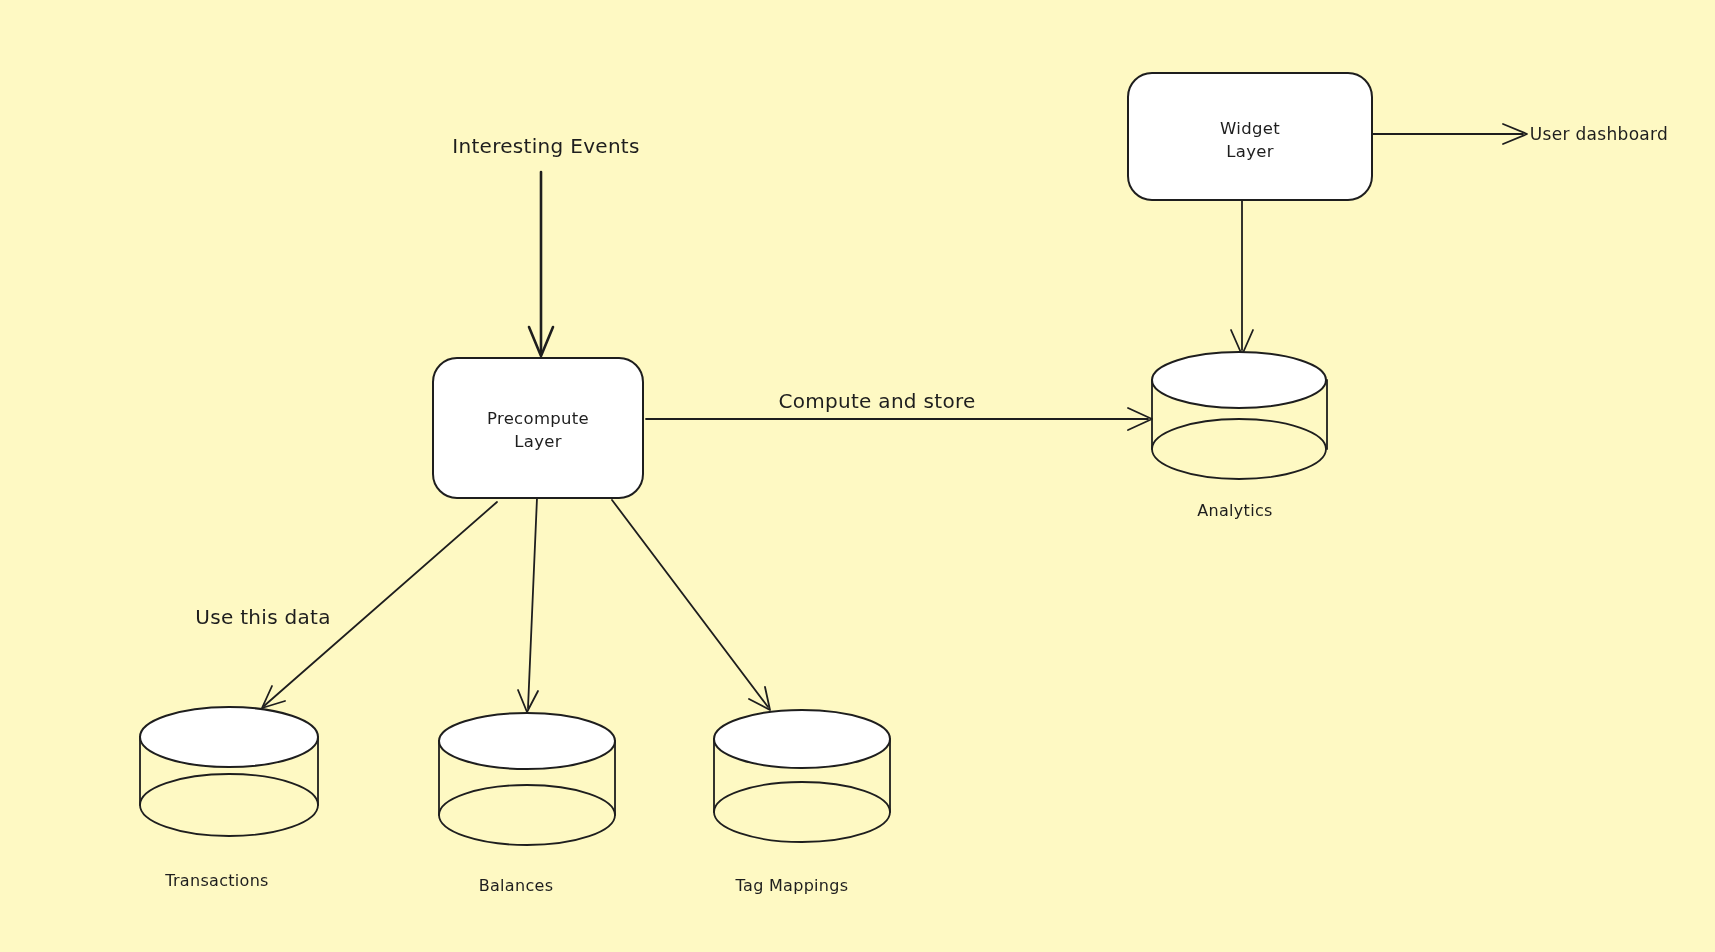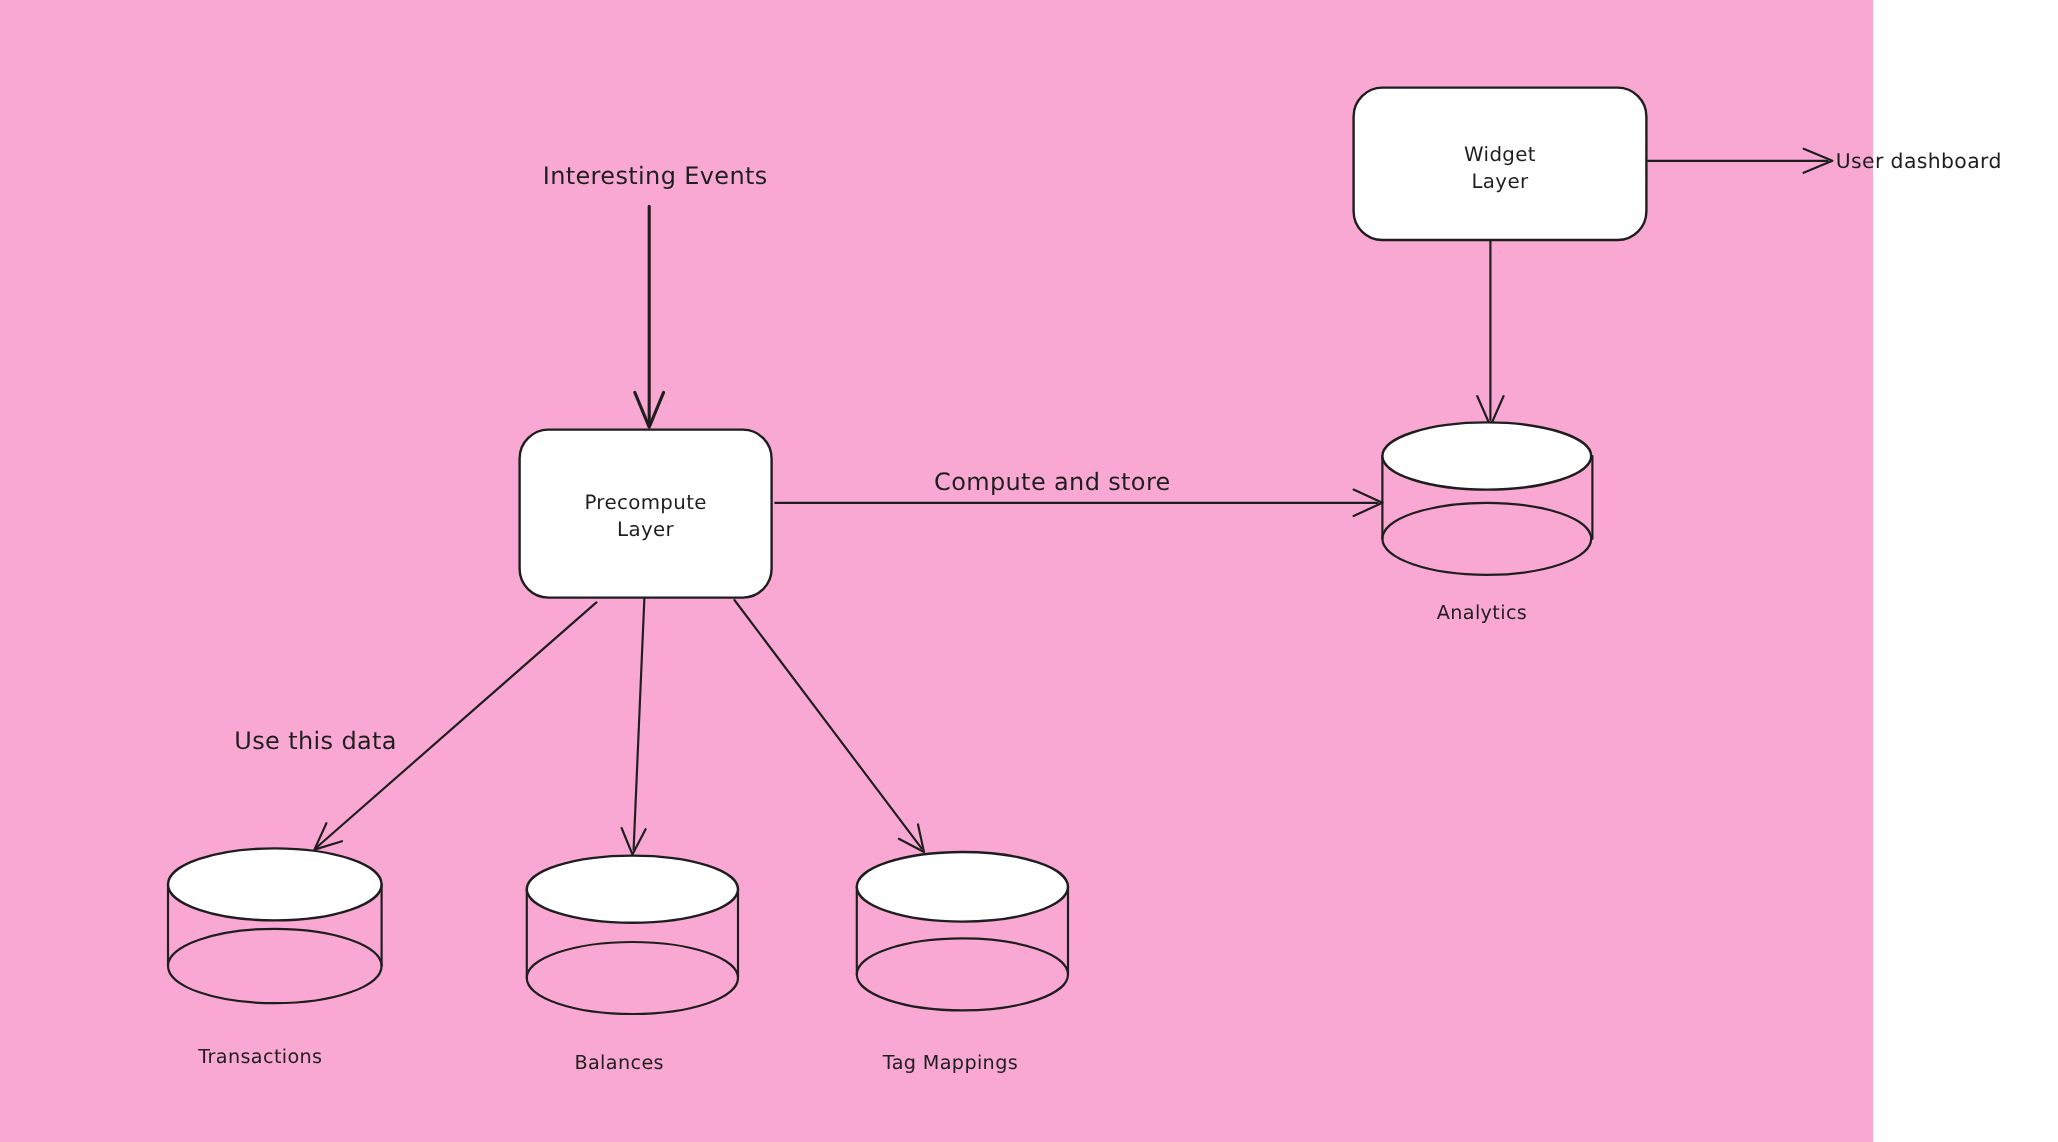--- a/index.html
+++ b/index.html
@@ -6,23 +6,23 @@
     margin: 0;
     padding: 0;
     background: #ffffff;
     width: 1715px;
     height: 952px;
     overflow: hidden;
     font-family: "DejaVu Sans", sans-serif;
   }
   .canvas-wrap {
     position: relative;
-    width: 1561px;
+    width: 1715px;
     height: 952px;
-    background: #f9a8d4;
+    background: #fef9c3;
   }
   svg { display: block; }
   svg text {
     fill: #1e1e1e;
     font-family: "DejaVu Sans", sans-serif;
     letter-spacing: 0.3px;
   }
   .shape {
     fill: #ffffff;
     stroke: #1e1e1e;

